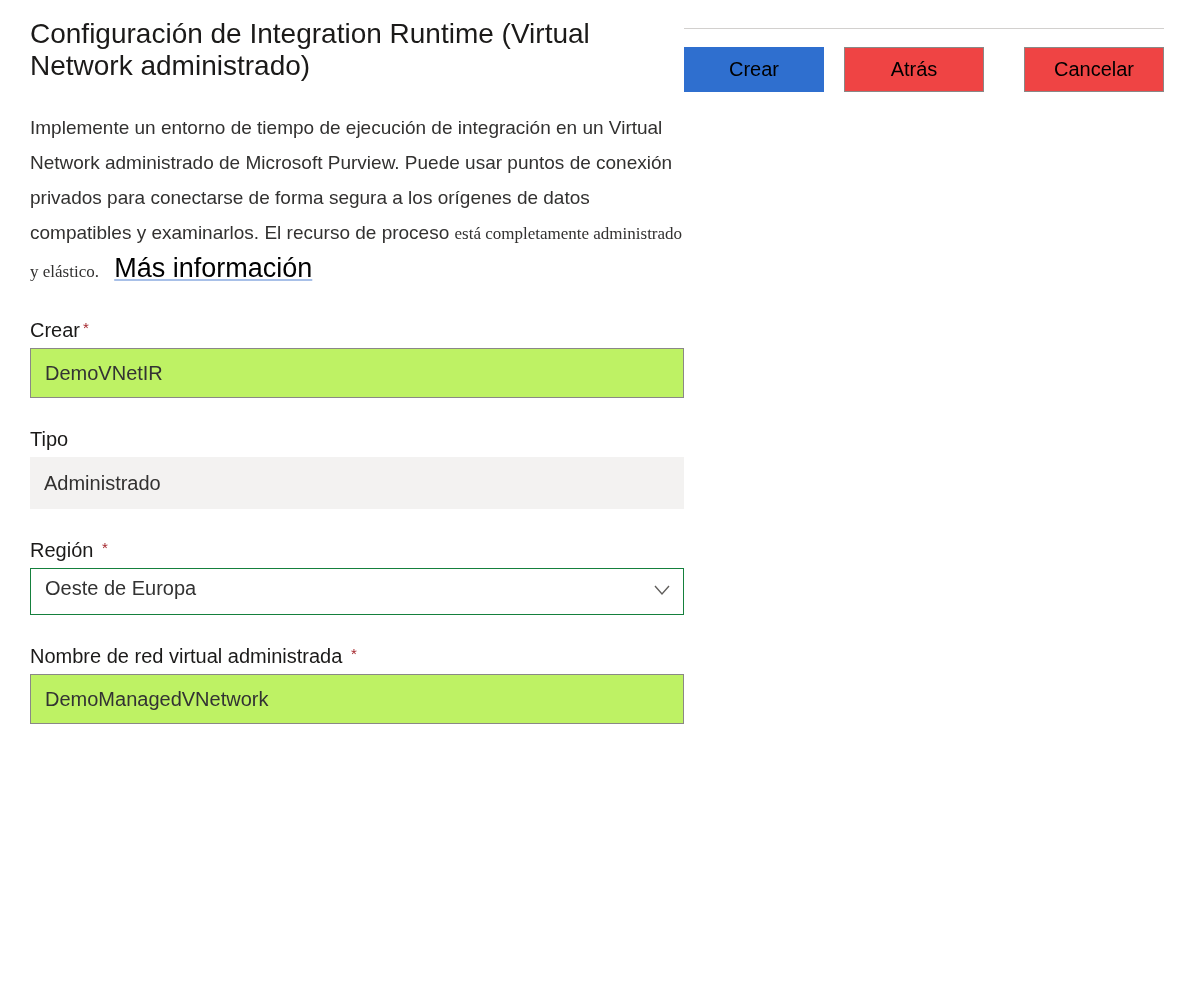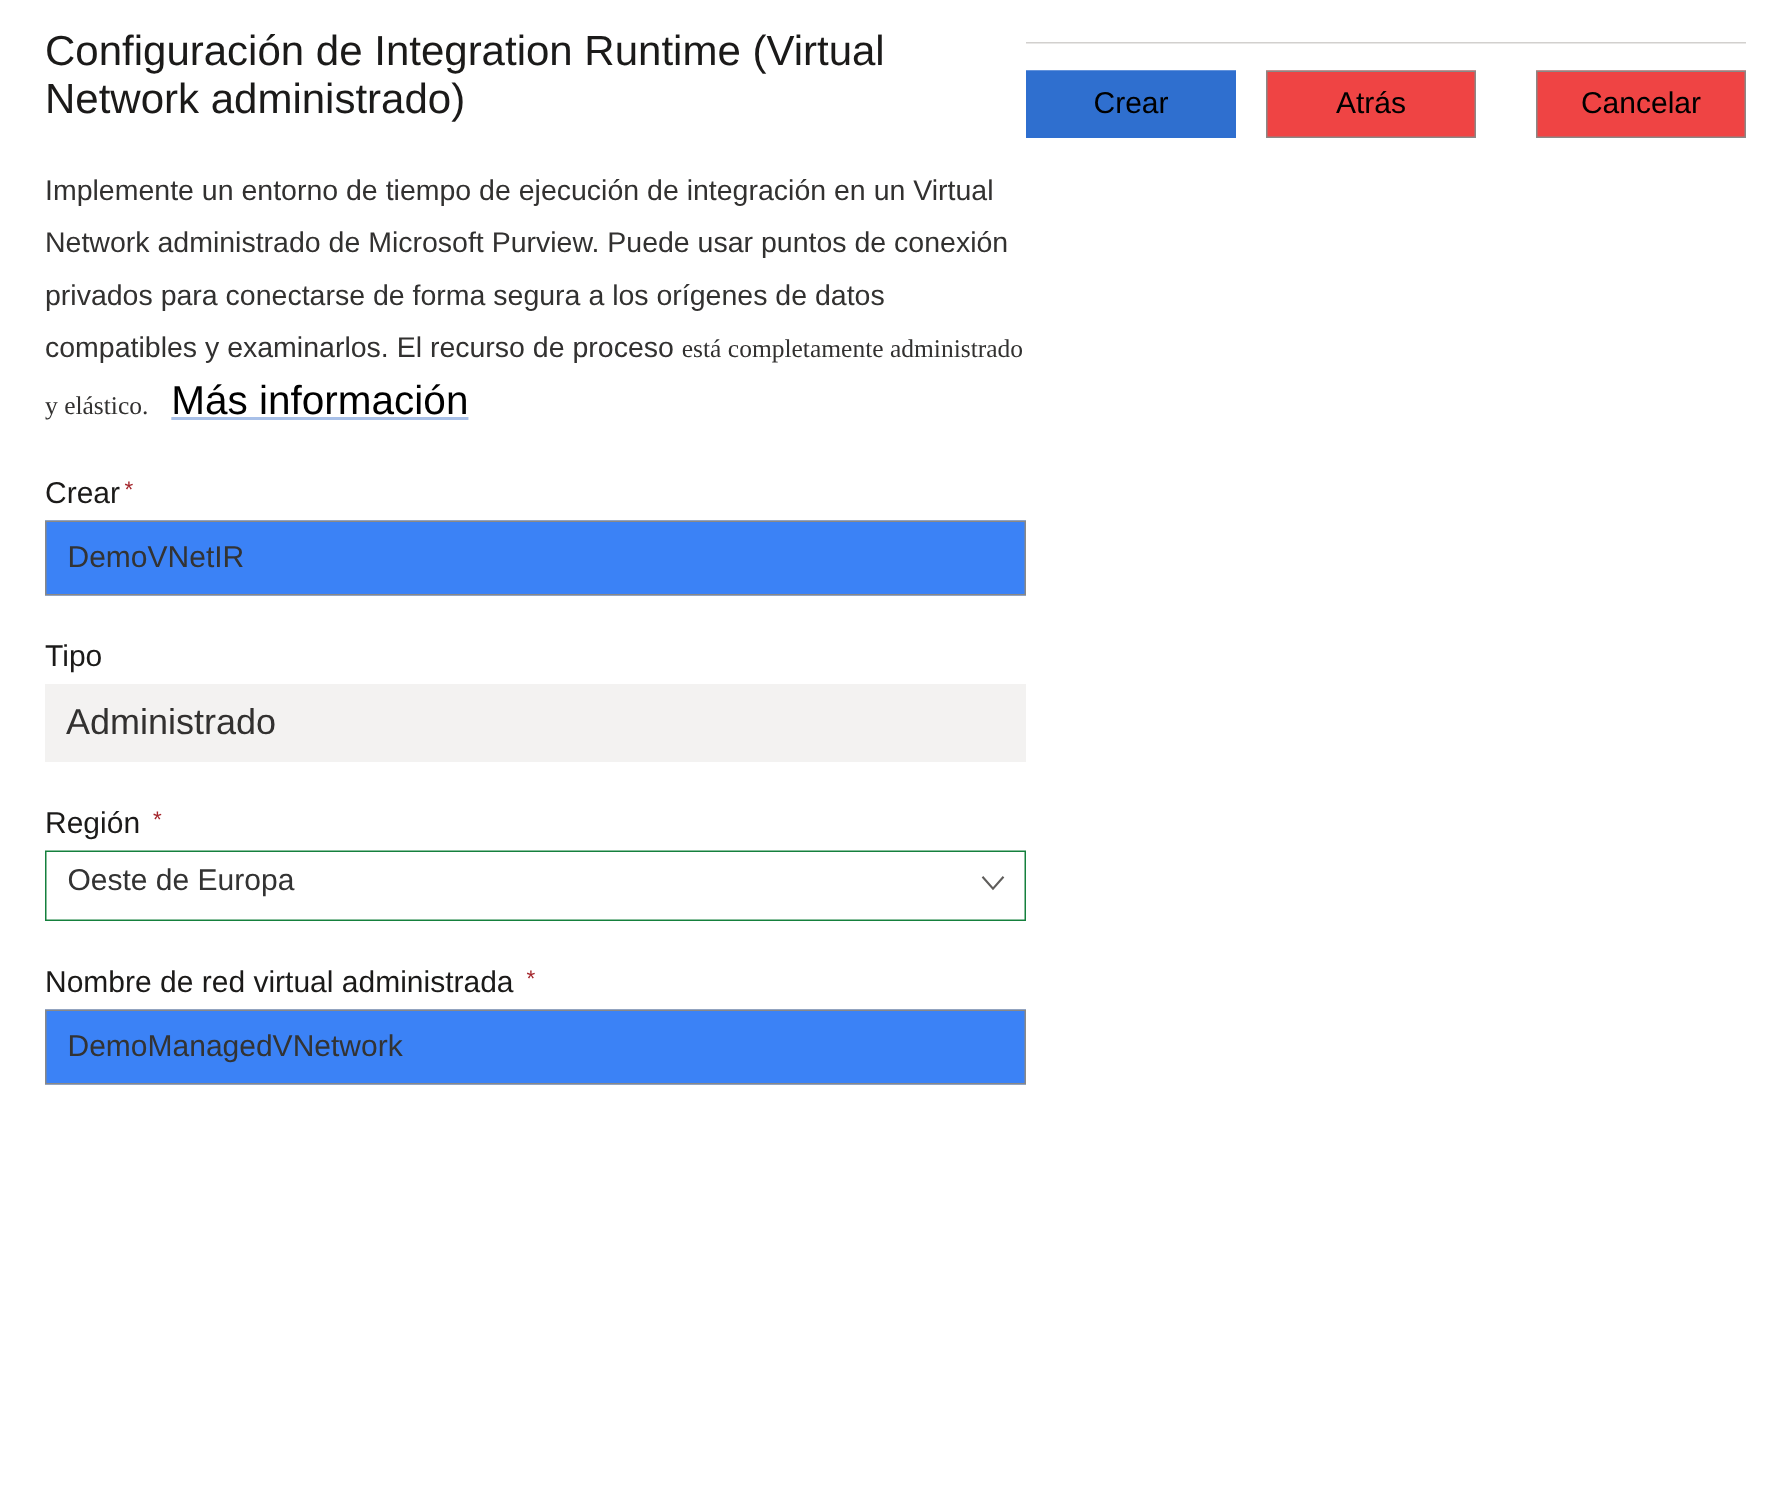--- a/index.html
+++ b/index.html
@@ -59,42 +59,42 @@
       font-size: 15px;
       vertical-align: top;
       margin-left: 3px;
     }
     .text-input {
       width: 100%;
       height: 47px;
       padding: 24px 14px;
       font-size: 20px;
       border: 1px solid #8a8886;
-      background: #3b82f6;
+      background: #bef264;
       color: #333333;
       outline: none;
       font-family: inherit;
     }
     .textarea-input {
       width: 100%;
       height: 114px;
       padding: 10px 14px;
       font-size: 20px;
       border: 1px solid #8a8886;
       background: #ffffff;
       color: #333333;
       outline: none;
       resize: both;
       font-family: inherit;
     }
     .readonly-field {
       width: 100%;
       height: 37px;
       padding: 26px 14px;
-      font-size: 24px;
+      font-size: 20px;
       background: #f3f2f1;
       color: #323130;
       display: flex;
       align-items: center;
     }
     .select-wrap {
       position: relative;
       width: 100%;
     }
     .select-input {

